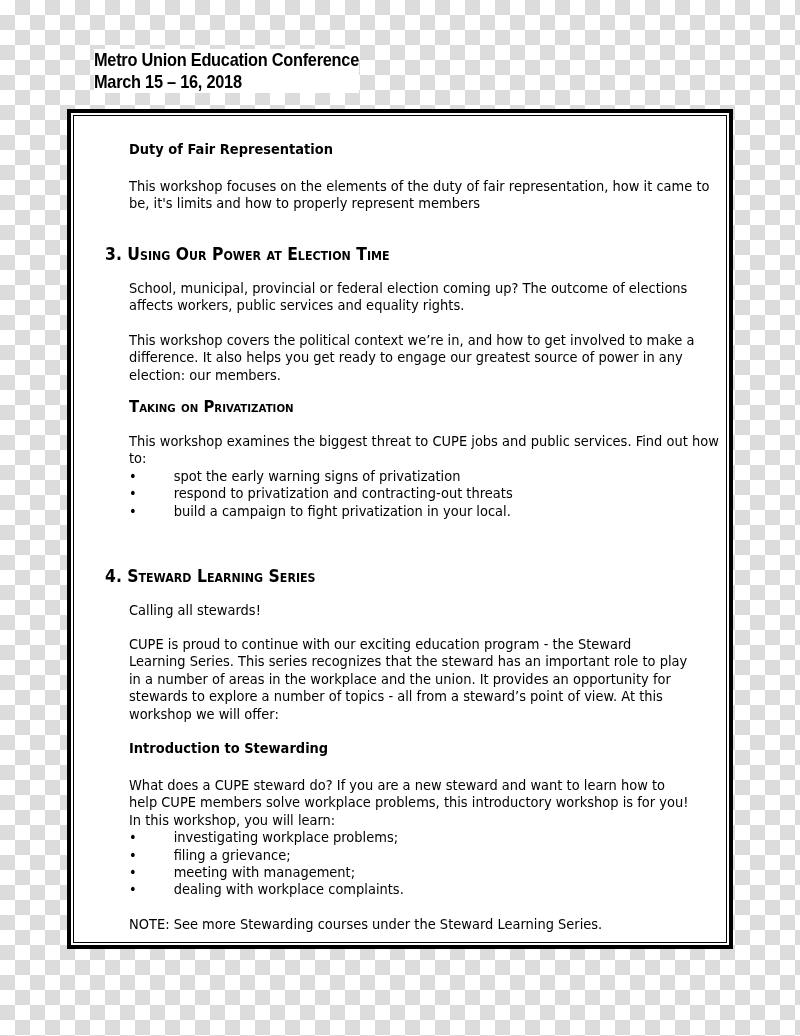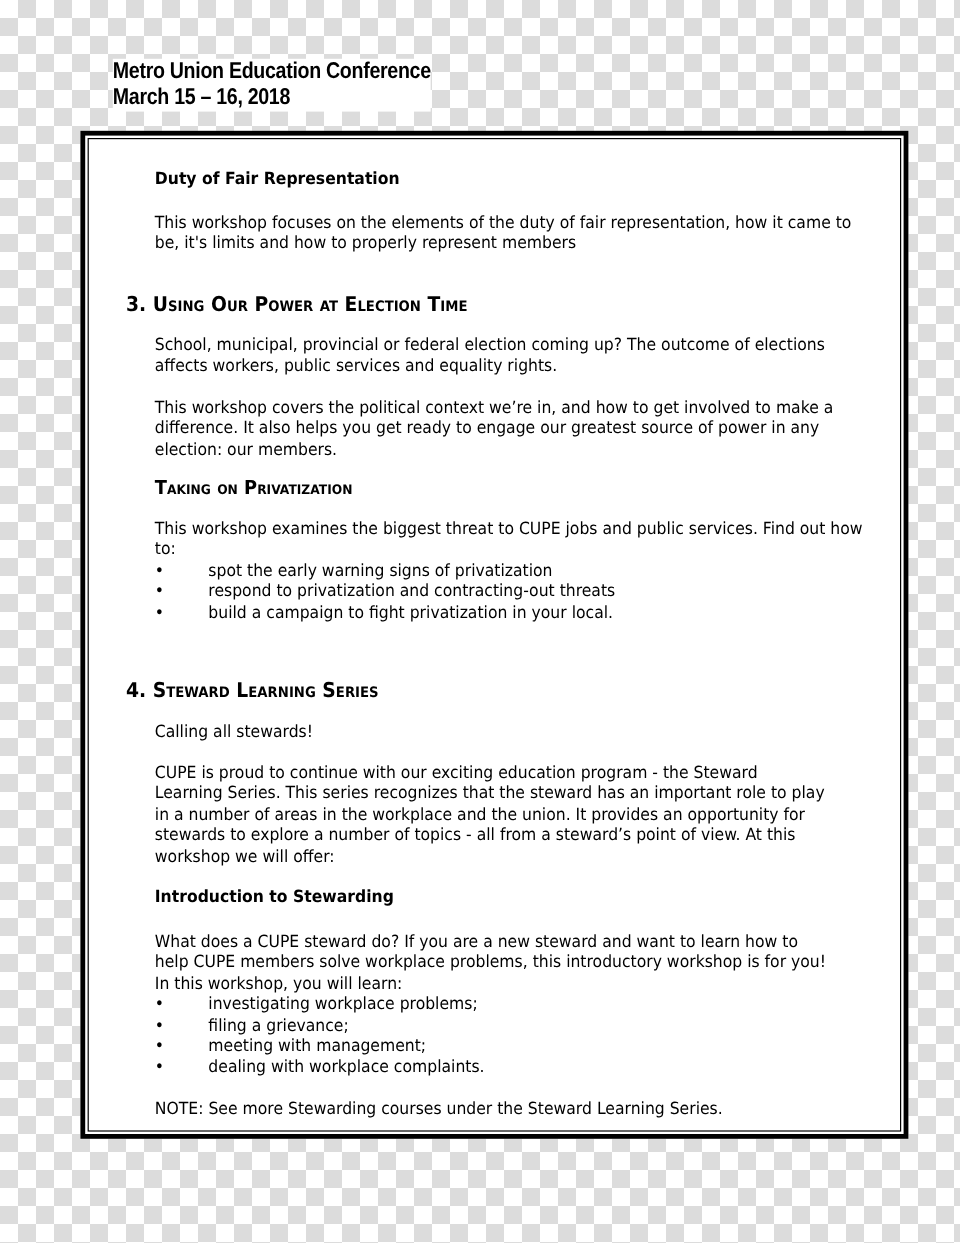--- a/index.html
+++ b/index.html
@@ -36,21 +36,20 @@
   .page-header div { white-space: nowrap; }
 
   .frame-outer {
     position: absolute;
     left: 67px;
     top: 109px;
     width: 658px;
     height: 832px;
     border: 4px solid #000;
     background: #ffffff;
-    padding-left: 24px;
   }
   .frame-inner {
     position: absolute;
     left: 2px;
     top: 2px;
     right: 2px;
     bottom: 2px;
     border: 1.5px solid #000;
     background: #ffffff;
   }

